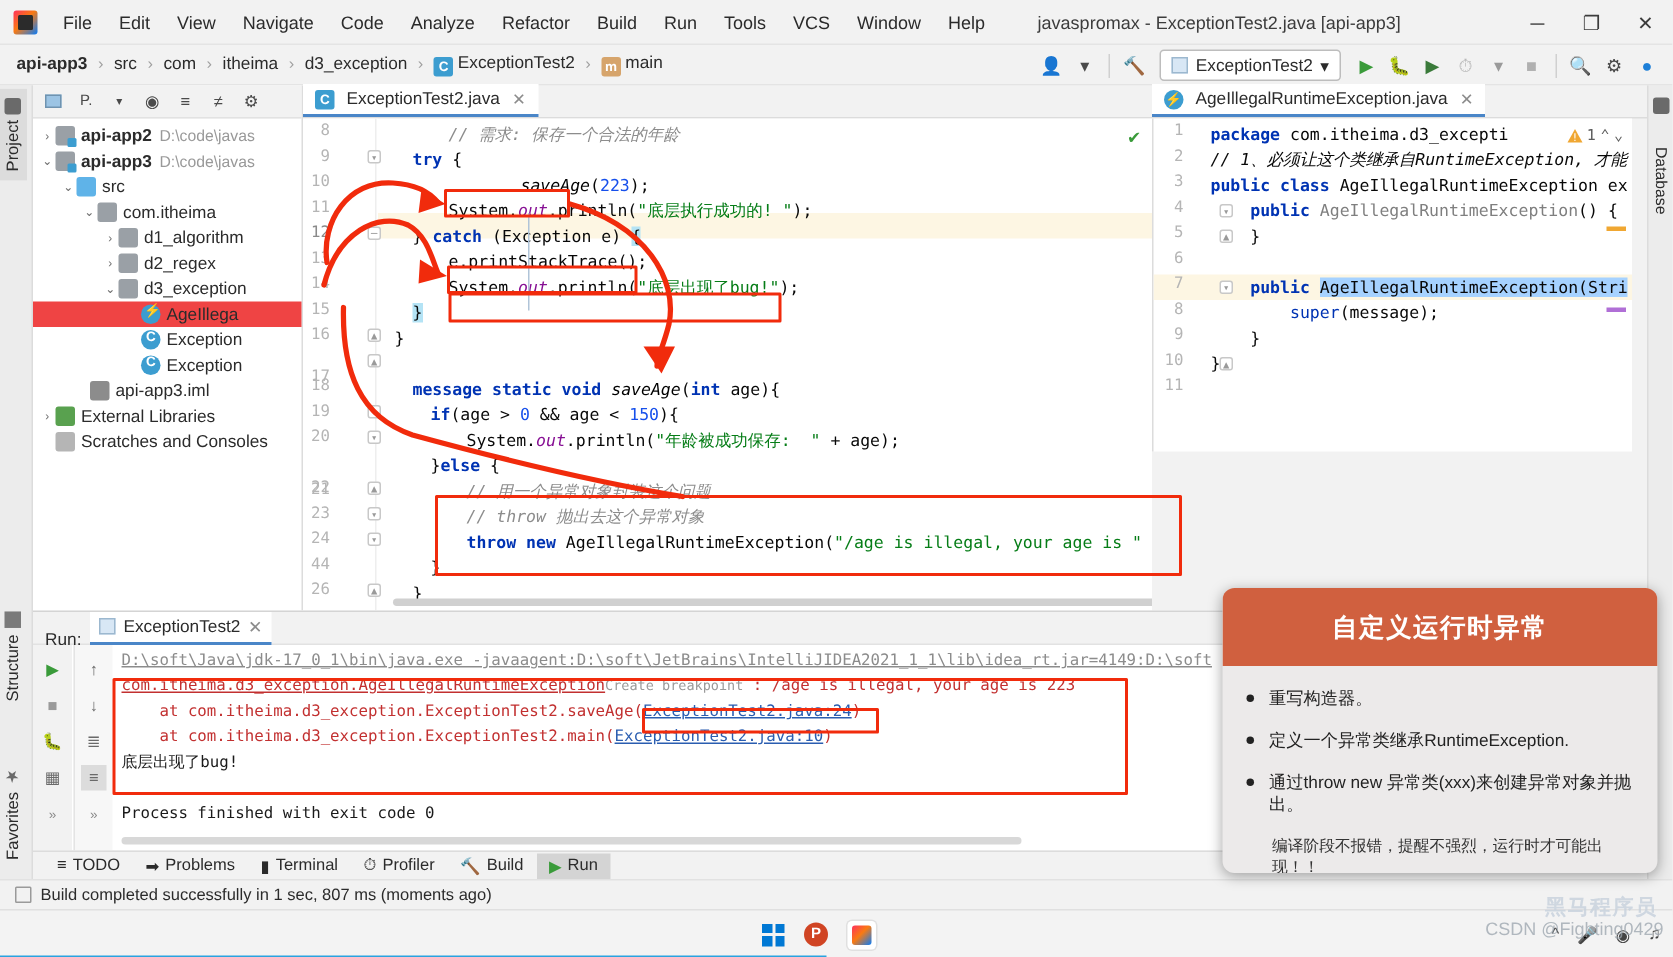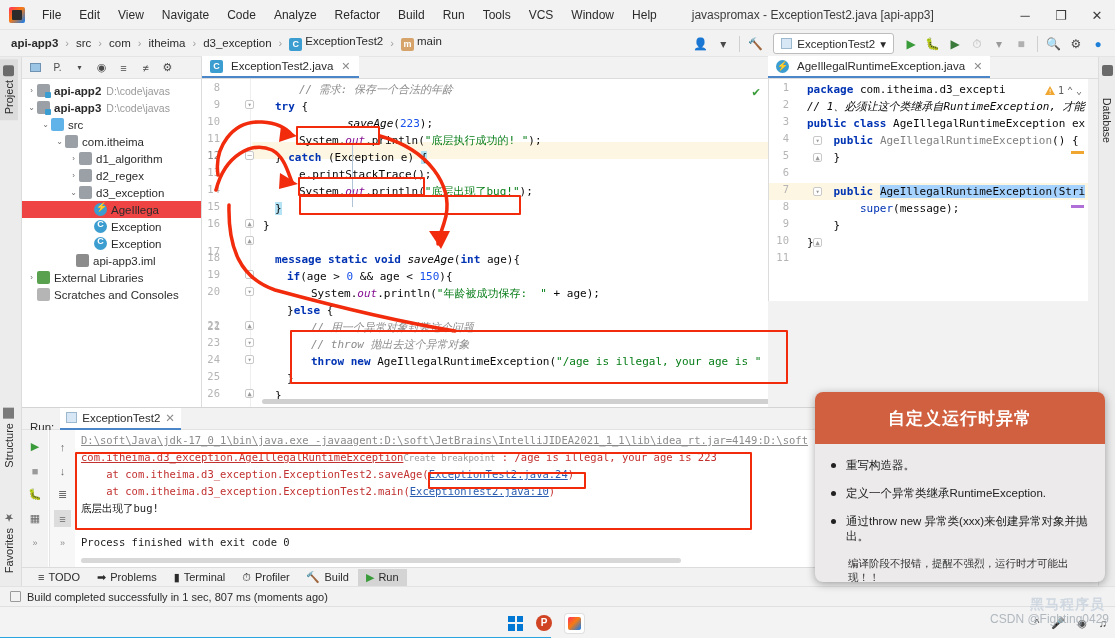--- a/index.html
+++ b/index.html
@@ -377,21 +377,21 @@
         <span class="tlabel">AgeIllega</span>
       </div>
       <div class="trow" style="padding-left:72px;">
         <span class="tico ic-cls"></span>
         <span class="tlabel">Exception</span>
       </div>
       <div class="trow" style="padding-left:72px;">
         <span class="tico ic-cls"></span>
         <span class="tlabel">Exception</span>
       </div>
-      <div class="trow" style="padding-left:54px;">
+      <div class="trow" style="padding-left:38px;">
         <span class="tico ic-iml"></span>
         <span class="tlabel">api-app3.iml</span>
       </div>
       <div class="trow">
         <span class="arrow">›</span>
         <span class="tico ic-lib"></span>
         <span class="tlabel">External Libraries</span>
       </div>
       <div class="trow" style="padding-left:15px;">
         <span class="tico ic-scratch"></span>
@@ -428,21 +428,21 @@
       <div class="ln" style="top:121px;">15</div>
       <div class="ln" style="top:138px;">16</div>
       <div class="ln" style="top:166px;">17</div>
       <div class="ln" style="top:172px;">18</div>
       <div class="ln" style="top:189px;">19</div>
       <div class="ln" style="top:206px;">20</div>
       <div class="ln" style="top:230px;margin-top:11px;">21</div>
       <div class="ln" style="top:240px;">22</div>
       <div class="ln" style="top:257px;">23</div>
       <div class="ln" style="top:274px;">24</div>
-      <div class="ln" style="top:291px;">25</div>
+      <div class="ln" style="top:291px;">44</div>
       <div class="ln" style="top:308px;">26</div>
     </div>
     <div class="foldcol">
       <div class="vline" style="left:5px;"></div>
       <div class="fold" style="top:21px;">▾</div>
       <div class="fold" style="top:72px;">─</div>
       <div class="fold" style="top:140px;">▲</div>
       <div class="fold" style="top:157px;">▲</div>
       <div class="fold" style="top:191px;">▾</div>
       <div class="fold" style="top:208px;">▾</div>

